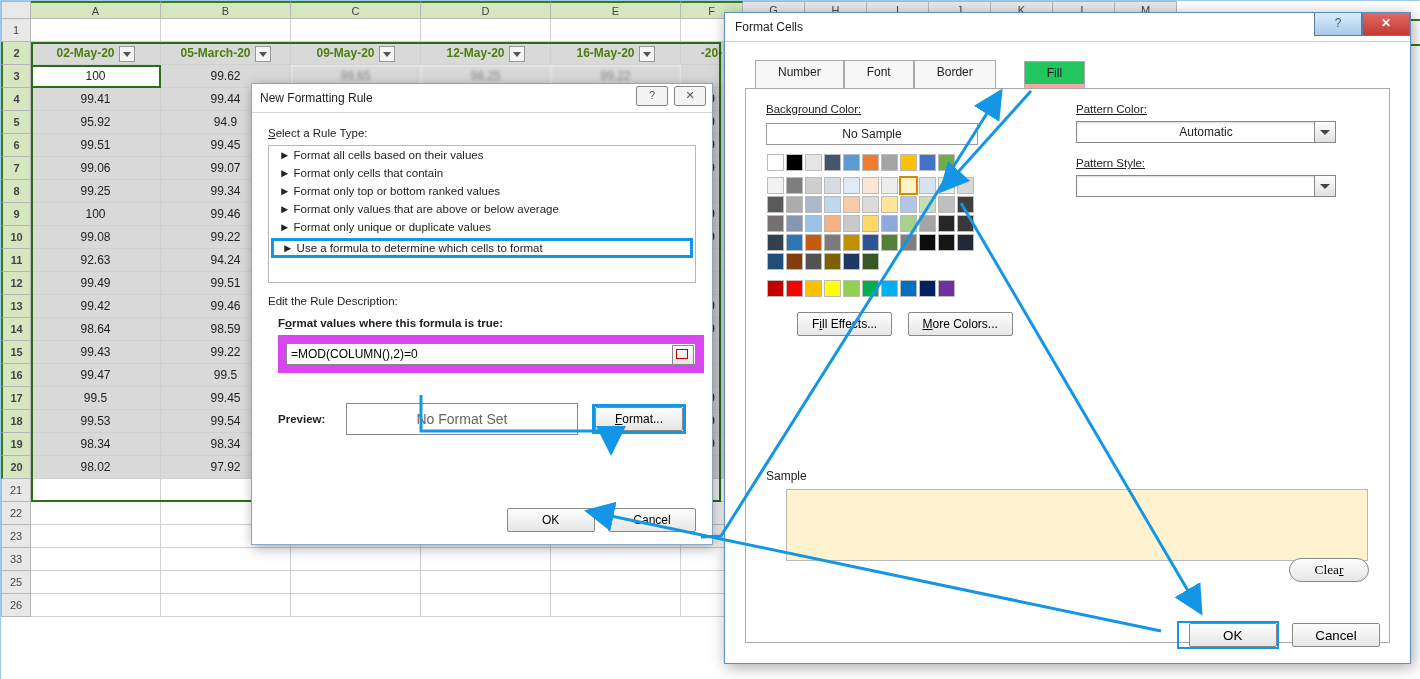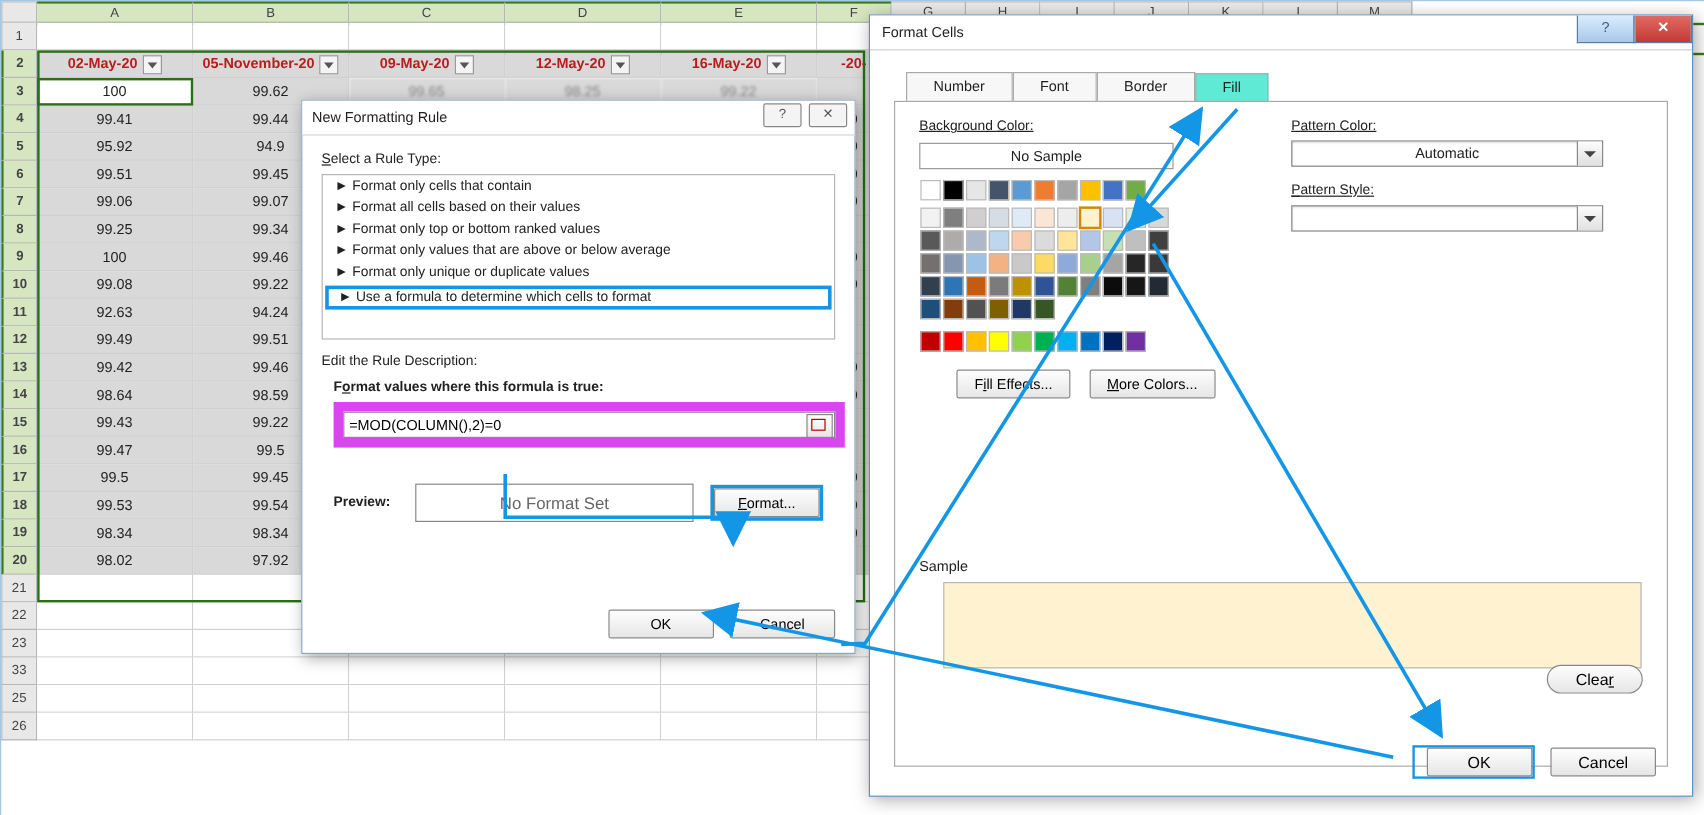--- a/index.html
+++ b/index.html
@@ -15,21 +15,21 @@
   
   .rowhdrs{position:absolute;left:0;top:18px;width:30px;}
   .rowhdr{height:23px;line-height:22px;text-align:center;background:#e8e8e8;border:1px solid #b6b6b6;border-top:none;box-sizing:border-box;font-size:11px;color:#444;}
   .rowhdr.sel{background:#d6e6c0;border-left:2px solid #3a7a18;font-weight:bold;}
 
   
   .grid{position:absolute;left:30px;top:18px;}
   .gridrow{display:flex;height:23px;}
   .cell{width:130px;height:23px;line-height:22px;text-align:center;border:1px solid #d0d0d0;border-top:none;border-left:none;box-sizing:border-box;font-size:12px;background:#fff;}
   .cell.sel{background:#d9d9d9;}  
-  .cell.hdrdate{font-weight:bold;color:#b91c1c;}
+  .cell.hdrdate{font-weight:bold;color:#4d7c0f;}
   .cell.narrow{width:62px;}
 
   
   .title-cell{width:100%;height:23px;position:absolute;left:30px;top:18px;padding-left:420px;font-weight:bold;font-size:17px;color:#d26c0b;box-sizing:border-box;line-height:27px;}
   .title-pct{color:#d26c0b;}
   .row1-border{position:absolute;left:30px;top:18px;height:23px;border-bottom:2px solid #3a7a18;border-top:2px solid #3a7a18;width:1390px;}
 
   
   .ddarrow{display:inline-block;width:14px;height:14px;border:1px solid #999;background:#f4f4f4;margin-left:4px;vertical-align:middle;position:relative;}
   .ddarrow::after{content:"";position:absolute;left:3px;top:5px;border-left:4px solid transparent;border-right:4px solid transparent;border-top:5px solid #555;}
@@ -64,40 +64,40 @@
 
   
   .dlg-fc{position:absolute;left:723px;top:11px;width:685px;height:650px;background:#fff;border:1px solid #5a8fbf;box-shadow:2px 3px 14px rgba(0,0,0,.35);}
   .fc-titlebar{height:28px;background:#fff;border-bottom:1px solid #d0d0d0;position:relative;padding:0 10px;line-height:28px;}
   .winbtns{position:absolute;right:0;top:0;display:flex;}
   .winbtn{width:46px;height:22px;border:1px solid #5a7ca1;border-top:none;text-align:center;line-height:20px;font-size:12px;color:#fff;}
   .winbtn.help{background:linear-gradient(#d9ecff,#a9c9e8);color:#3a5a7e;}
   .winbtn.close{background:linear-gradient(#e26a64,#c23a33);font-weight:bold;}
   .tabs{display:flex;margin:18px 0 0 30px;}
   .tab{border:1px solid #aaa;border-bottom:none;padding:4px 22px;font-size:12px;background:#f7f7f7;margin-right:0;}
-  .tab.active{background:#5eead4;position:relative;top:1px;border-bottom:1px solid #fca5a5;}
+  .tab.active{background:#22c55e;position:relative;top:1px;border-bottom:5px solid #fca5a5;margin-left:28px;}
   .tab-body{border:1px solid #aaa;margin:0 20px;height:555px;padding:14px 20px;box-sizing:border-box;position:relative;}
 
   .bgcolor-lbl{font-size:11.5px;text-decoration:underline;}
   .nocolor{border:1px solid #999;width:210px;height:20px;line-height:20px;text-align:center;margin:8px 0;}
   .swatches{display:flex;flex-wrap:wrap;width:220px;}
   .sw{width:17px;height:17px;margin:1px;border:1px solid #bbb;box-sizing:border-box;}
   .sw.sel{outline:2px solid #d28a00;outline-offset:-1px;}
   .fill-btns{margin-top:14px;padding-left:31px;}
   .fill-btns button{height:24px;padding:0 14px;border:1px solid #888;background:linear-gradient(#fdfdfd,#e6e6e6);border-radius:2px;font-size:12px;margin-right:12px;}
 
   .pattern-area{position:absolute;left:330px;top:14px;width:280px;}
   .pcolor-sel,.pstyle-sel{border:1px solid #888;height:22px;width:260px;margin:6px 0 14px 0;position:relative;display:flex;align-items:center;padding:0 4px;box-sizing:border-box;box-shadow:inset 0 1px 2px rgba(0,0,0,.15);}
   .pcolor-sel .dd,.pstyle-sel .dd{position:absolute;right:0;top:0;width:20px;height:20px;border-left:1px solid #888;background:linear-gradient(#fdfdfd,#e0e0e0);}
   .pcolor-sel .dd::after,.pstyle-sel .dd::after{content:"";position:absolute;left:5px;top:8px;border-left:5px solid transparent;border-right:5px solid transparent;border-top:5px solid #444;}
 
   .sample-lbl{position:absolute;left:20px;top:380px;font-size:12px;}
   .sample-box{position:absolute;left:40px;top:400px;width:580px;height:70px;border:1px solid #b8b8b8;background:#fff2d0;}
   .clear-btn{position:absolute;right:20px;bottom:60px;}
-  .clear-btn button{width:80px;height:24px;border:1px solid #888;background:linear-gradient(#fdfdfd,#e6e6e6);border-radius:12px;}
+  .clear-btn button{width:80px;height:24px;border:1px solid #888;background:linear-gradient(#fdfdfd,#e6e6e6);border-radius:12px;font-family:Liberation Serif, serif;}
   .fc-okcancel{position:absolute;right:30px;bottom:14px;}
   .fc-okcancel button{width:88px;height:24px;border:1px solid #888;background:linear-gradient(#fdfdfd,#e6e6e6);border-radius:2px;margin-left:10px;}
   .fc-ok-wrap{display:inline-block;border:2px solid #1496e6;}
   
   .ul{text-decoration:underline;}
 
   
   svg.arrows{position:absolute;left:0;top:0;width:1420px;height:679px;pointer-events:none;}
 
   
@@ -168,21 +168,21 @@
         <div class="cell"></div>
         <div class="cell narrow"></div>
         <div class="cell narrow"></div>
         <div class="cell narrow"></div>
         <div class="cell narrow"></div>
         <div class="cell narrow"></div>
         <div class="cell narrow"></div>
       </div>
       <div class="gridrow">
         <div class="cell sel hdrdate"><span>02-May-20</span><span class="ddarrow"></span></div>
-        <div class="cell sel hdrdate"><span>05-November-20</span><span class="ddarrow"></span></div>
+        <div class="cell sel hdrdate"><span>05-March-20</span><span class="ddarrow"></span></div>
         <div class="cell sel hdrdate"><span>09-May-20</span><span class="ddarrow"></span></div>
         <div class="cell sel hdrdate"><span>12-May-20</span><span class="ddarrow"></span></div>
         <div class="cell sel hdrdate"><span>16-May-20</span><span class="ddarrow"></span></div>
         <div class="cell sel hdrdate narrow"><span>-20-</span></div>
       </div>
       <div class="gridrow">
         <div class="cell sel" style="background: rgb(255, 255, 255);">100</div>
         <div class="cell sel">99.62</div>
         <div class="cell sel blur">99.65</div>
         <div class="cell sel blur">98.25</div>
@@ -410,22 +410,22 @@
 
   <div class="dlg-nfr">
     <div class="dlg-title">
       <span>New Formatting Rule</span>
       <span class="tbtn help">?</span>
       <span class="tbtn close">✕</span>
     </div>
     <div class="dlg-body">
       <div class="lbl"><span class="ul">S</span><span>elect a Rule Type:</span></div>
       <div class="ruletype-box" id="ruletypes">
+          <div class="ruletype-item">► Format all cells based on their values</div>
           <div class="ruletype-item">► Format only cells that contain</div>
-          <div class="ruletype-item">► Format all cells based on their values</div>
           <div class="ruletype-item">► Format only top or bottom ranked values</div>
           <div class="ruletype-item">► Format only values that are above or below average</div>
           <div class="ruletype-item">► Format only unique or duplicate values</div>
           <div class="ruletype-item sel">► Use a formula to determine which cells to format</div>
         </div>
       <div class="lbl" style="margin-top:12px">Edit the Rule Description:</div>
       <div class="fval-lbl">F<span class="ul">o</span>rmat values where this formula is true:</div>
       <div class="formula-input">
         <input type="text" value="=MOD(COLUMN(),2)=0" style="">
         <div class="formula-rangebtn"></div>

